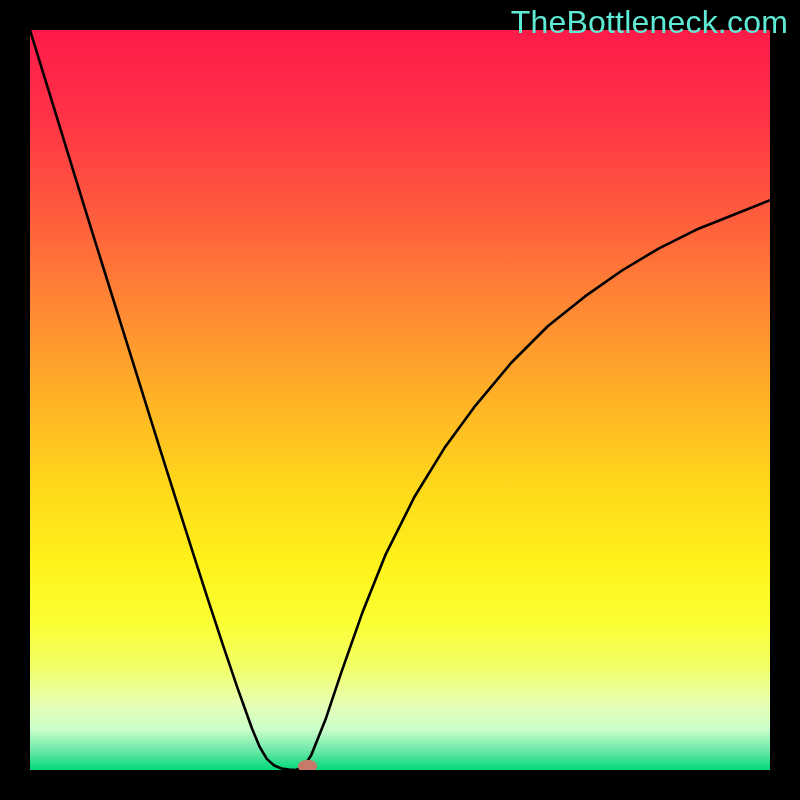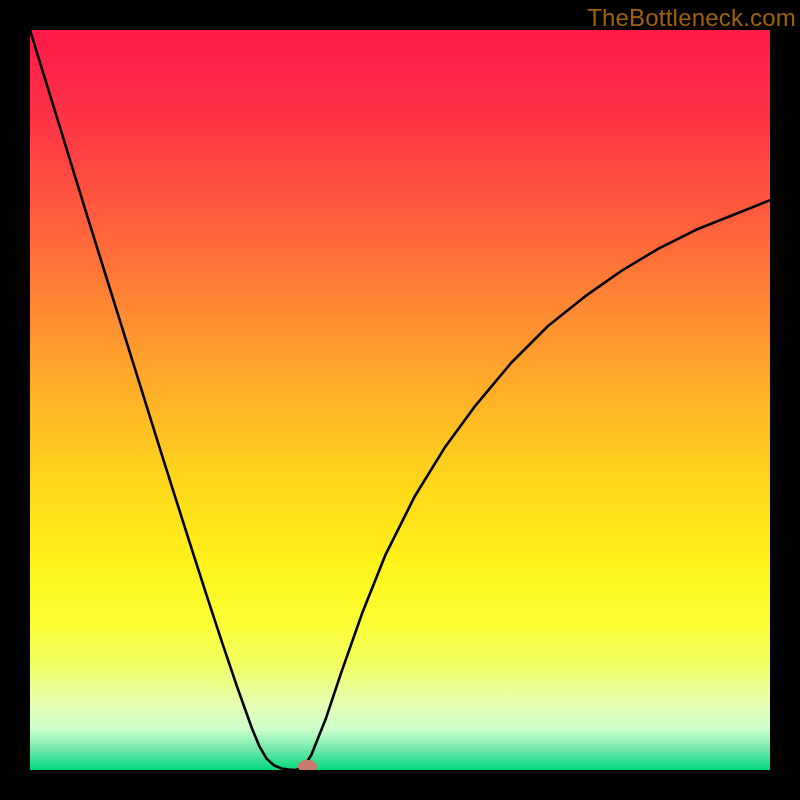--- a/index.html
+++ b/index.html
@@ -22,23 +22,23 @@
   .plot {
     position: absolute;
     left: 0;
     top: 0;
     width: 740px;
     height: 740px;
   }
   .watermark {
     position: absolute;
     top: 4px;
-    right: 4px;
-    color: #a16207;
-    font-size: 24px;
+    right: 12px;
+    color: #5eead4;
+    font-size: 32px;
     font-weight: 500;
     letter-spacing: 0.2px;
     user-select: none;
   }
 </style>
 </head>
 <body>
 
 <div class="frame">
   <svg class="plot" viewBox="0 0 740 740" preserveAspectRatio="none">

